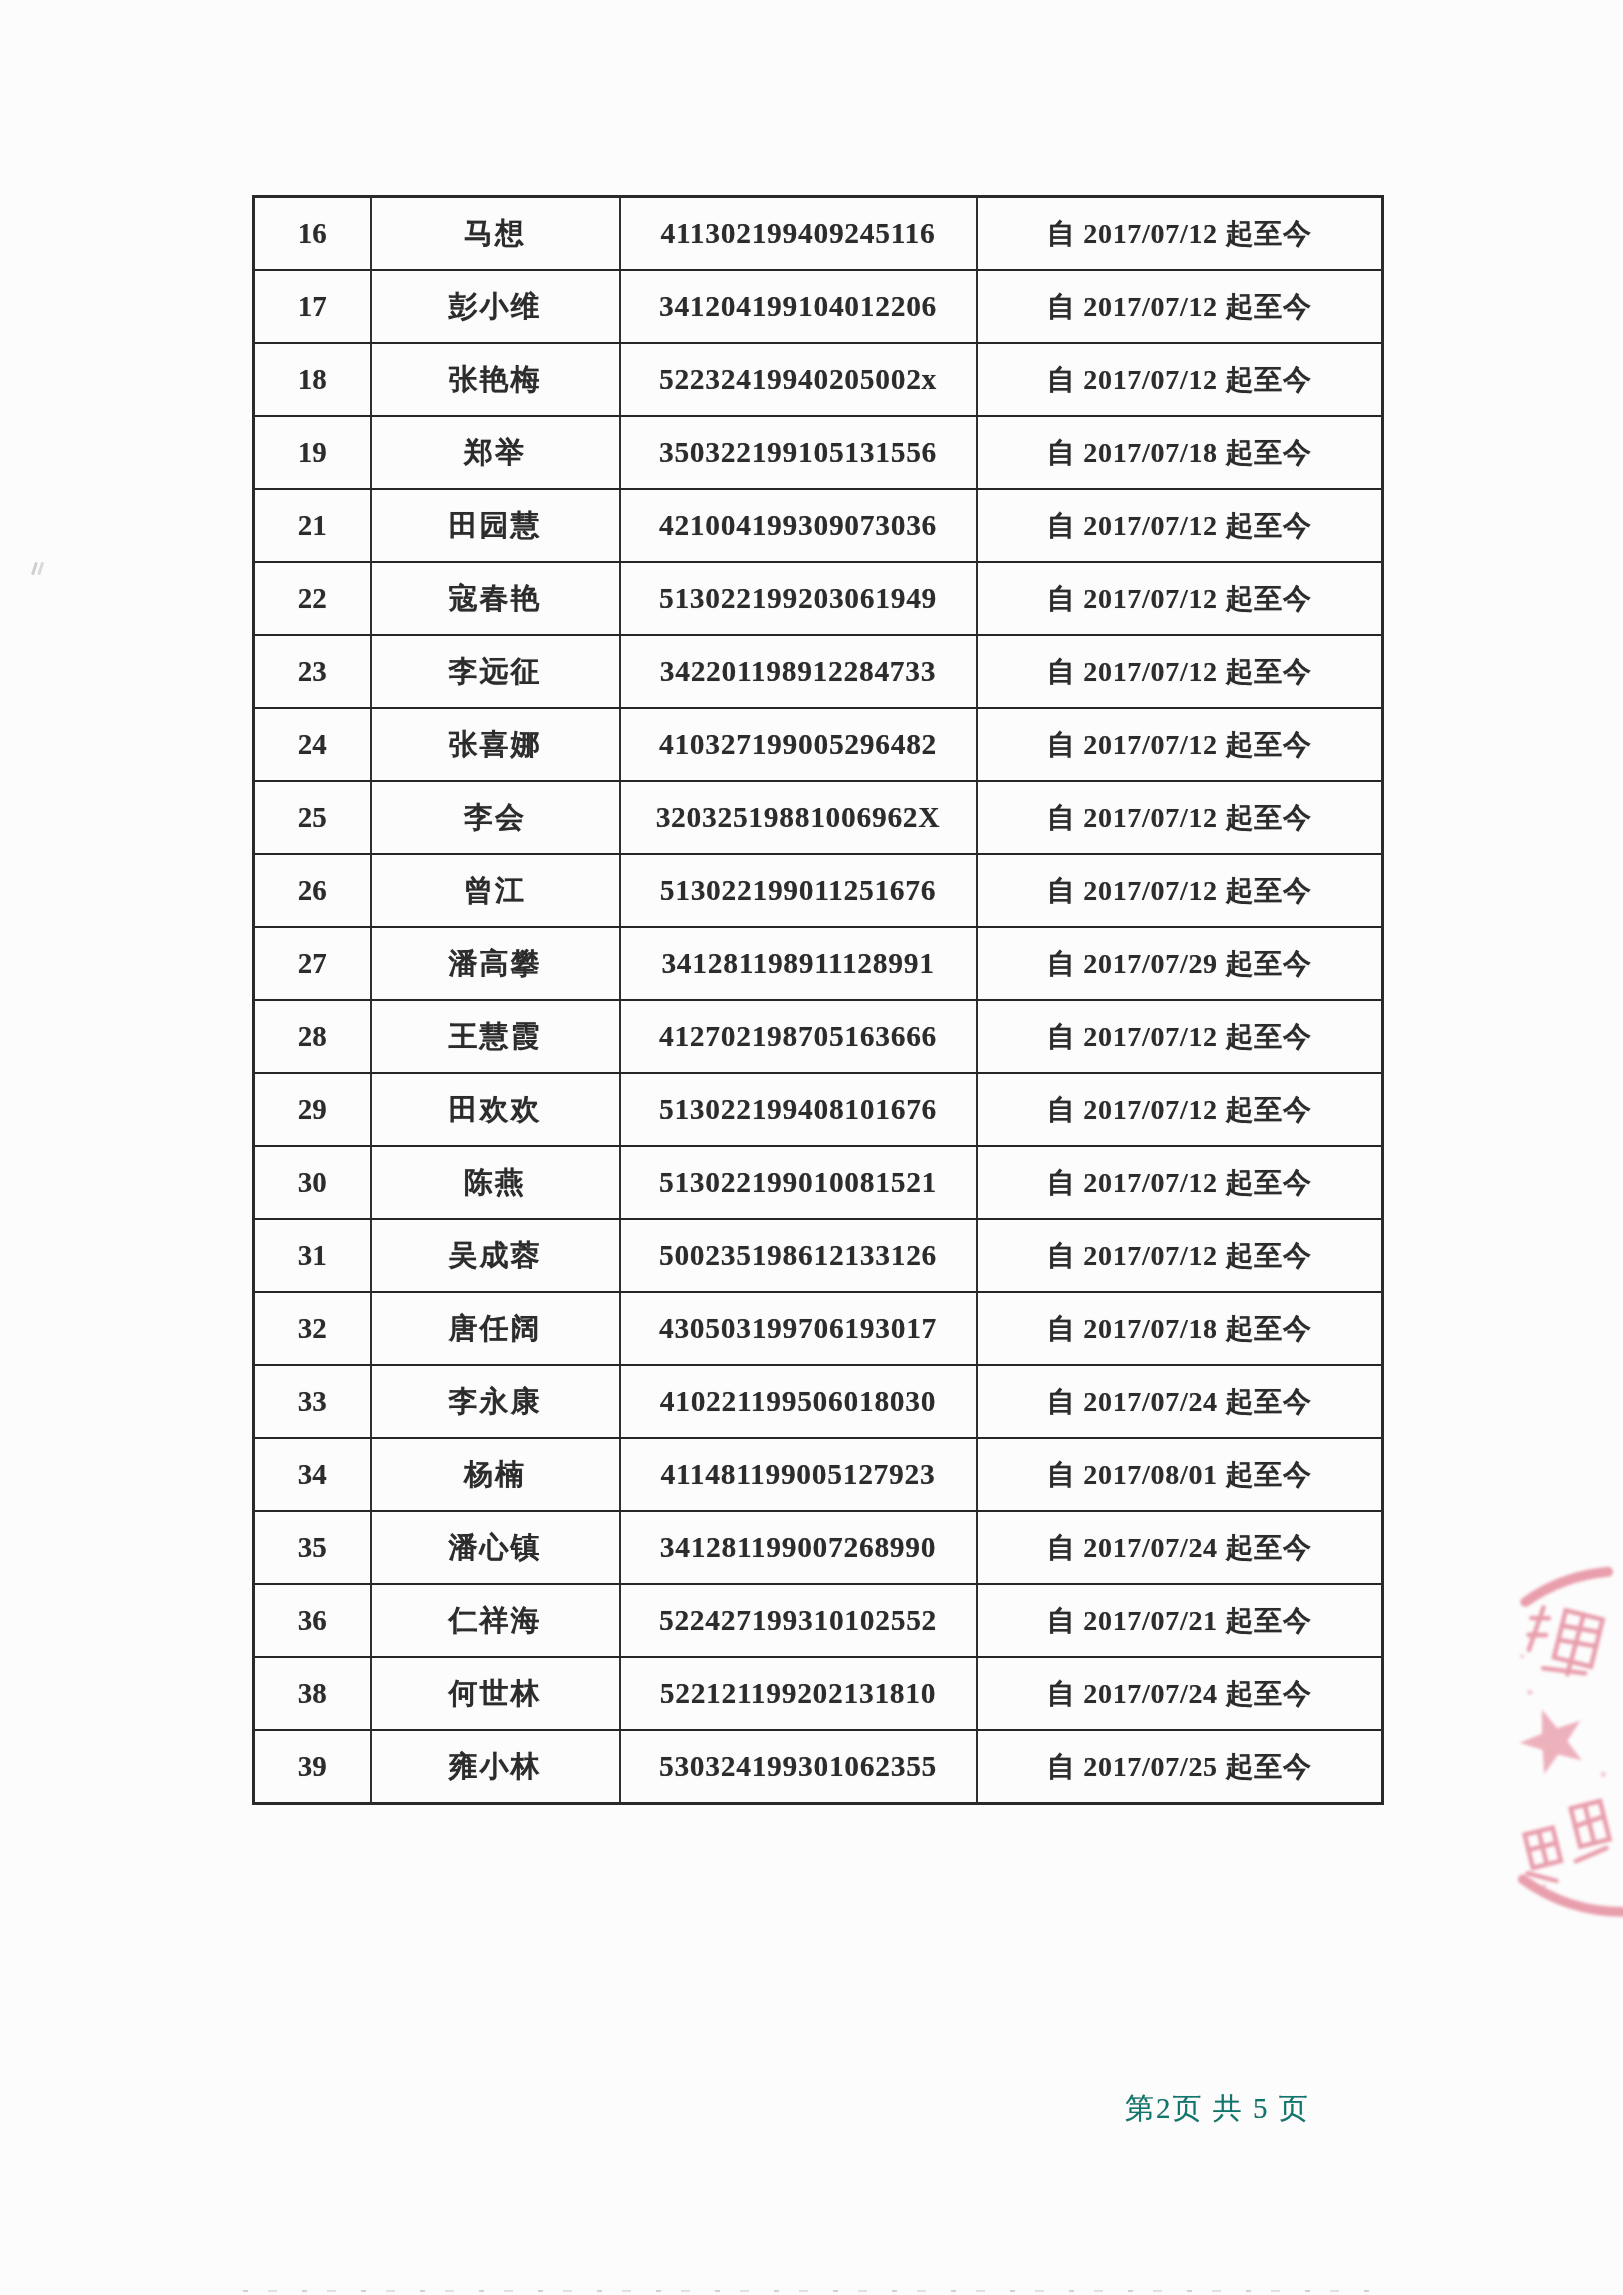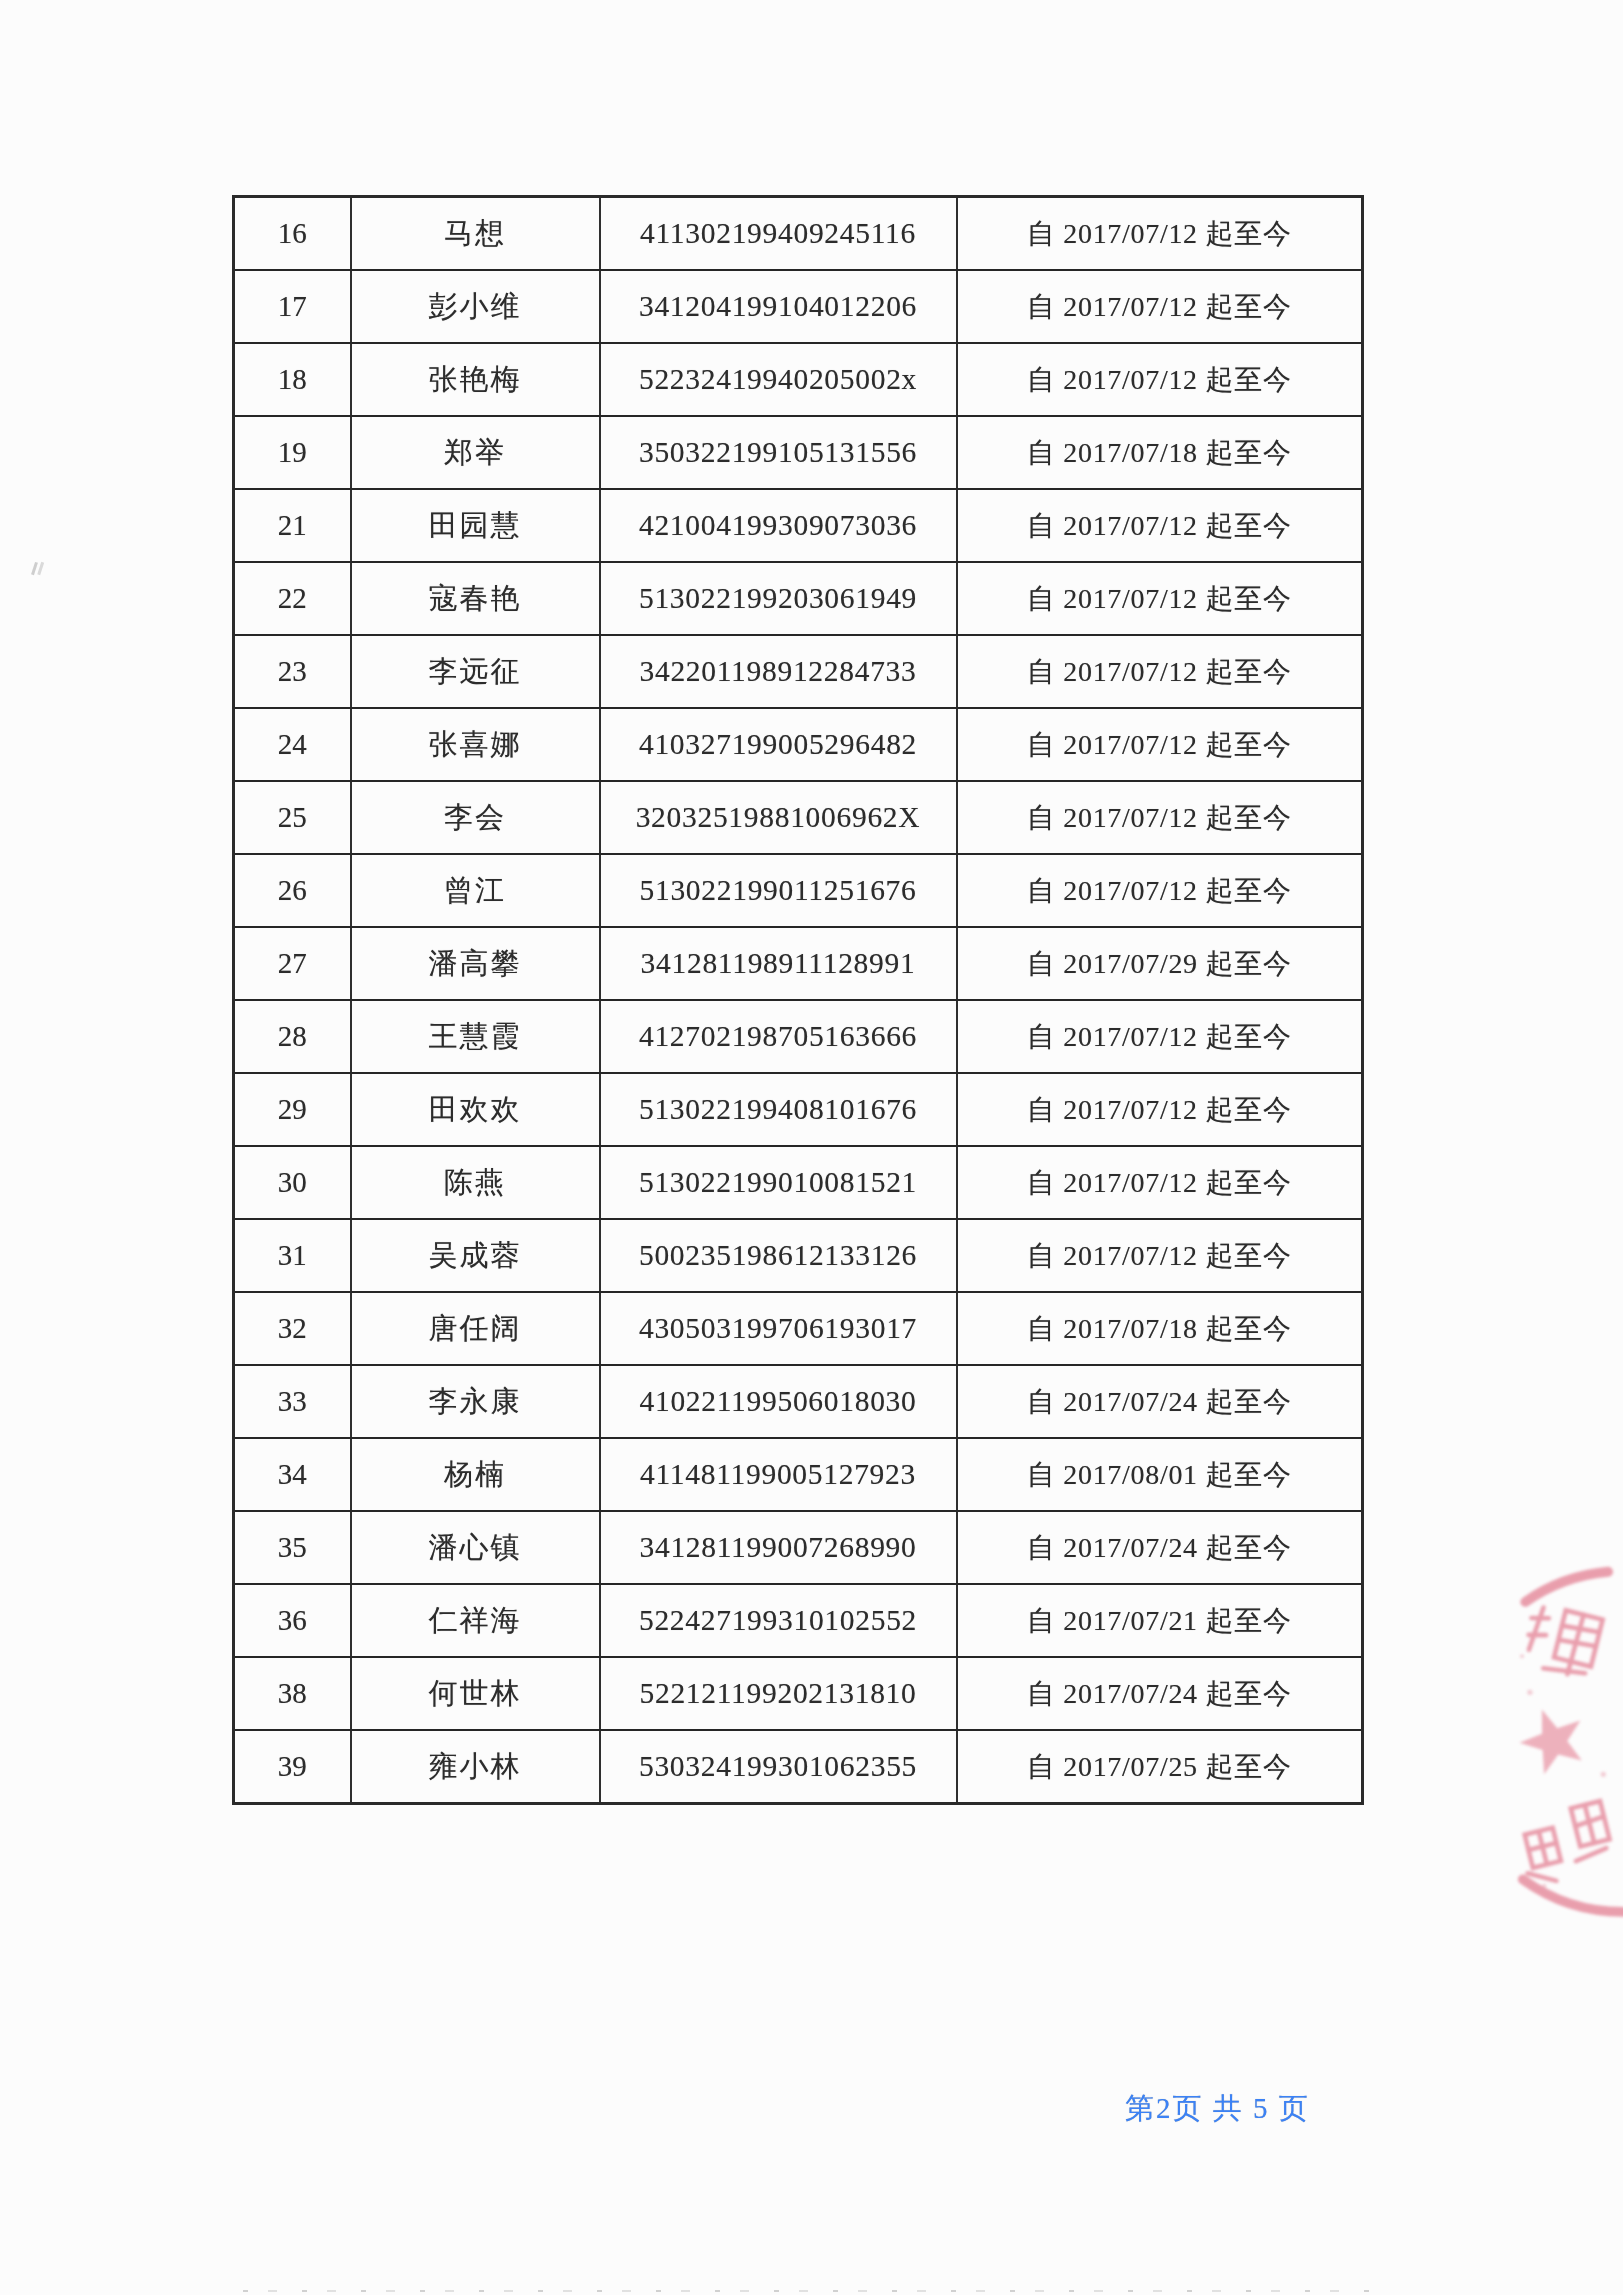--- a/index.html
+++ b/index.html
@@ -9,25 +9,26 @@
     font-family:"Liberation Serif","DejaVu Serif",serif;
   }
   .page{
     position:relative;
     width:1623px;height:2295px;
     background:#fcfcfc;
     overflow:hidden;
   }
   table.roster{
     position:absolute;
-    left:232px;top:195px;
+    left:252px;top:195px;
     width:1129px;
     border-collapse:collapse;
     table-layout:fixed;
     border:3.3px solid #2a2a2a;
+    font-weight:bold;
   }
   table.roster td{
     border-left:2px solid #2f2f2f;
     border-right:2px solid #2f2f2f;
     border-top:2.6px solid #262626;
     border-bottom:2.6px solid #262626;
     height:69px;               
     text-align:center;
     vertical-align:middle;
     color:#2c2c2c;
@@ -41,21 +42,21 @@
   col.w-period{width:406px;}
   td.c-no{font-size:29px;}
   td.c-name{font-size:29px;letter-spacing:2px;border-radius:31px;}
   td.c-id{font-size:29.5px;letter-spacing:0.7px;}
   td.c-period{font-size:28px;letter-spacing:0.7px;}
   .footer{
     position:absolute;
     left:1125px;top:2089px;
     font-size:29px;
     letter-spacing:2px;
-    color:#3b82f6;
+    color:#0f766e;
     text-shadow:0 0 0.7px rgba(40,40,40,.4);
     white-space:nowrap;
   }
   .stamp{
     position:absolute;
     left:1505px;top:1558px;
     width:118px;height:367px;
   }
   .edge-mark{
     position:absolute;

